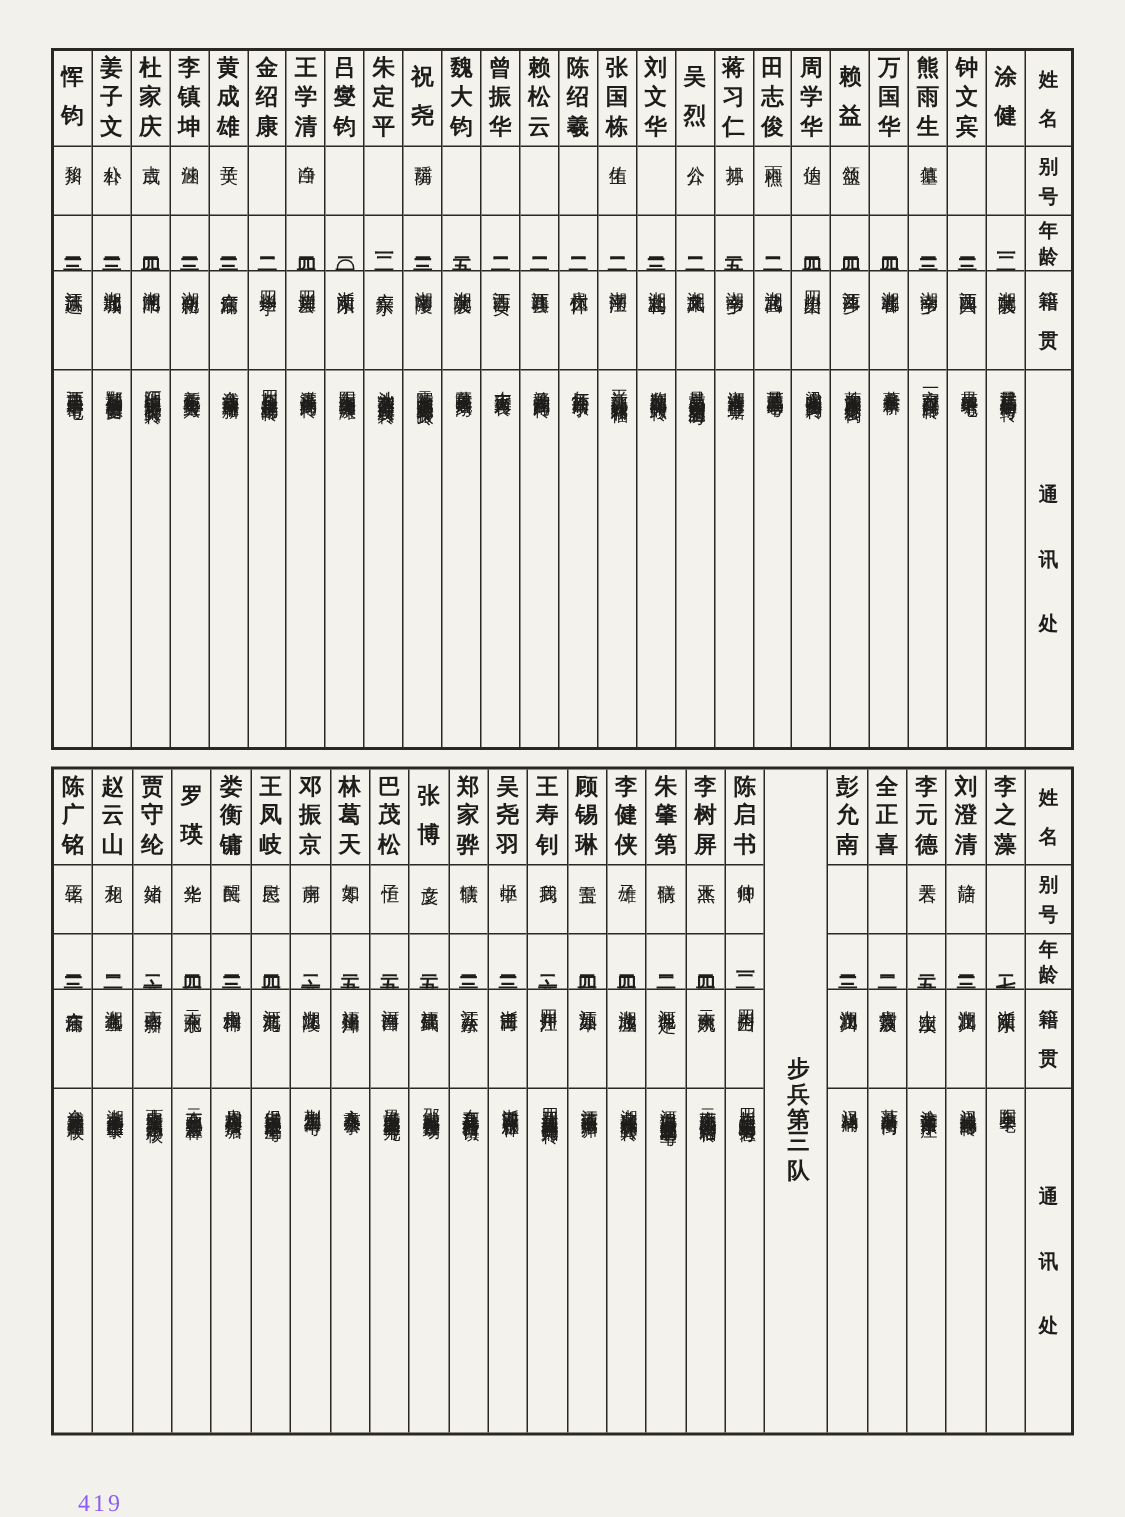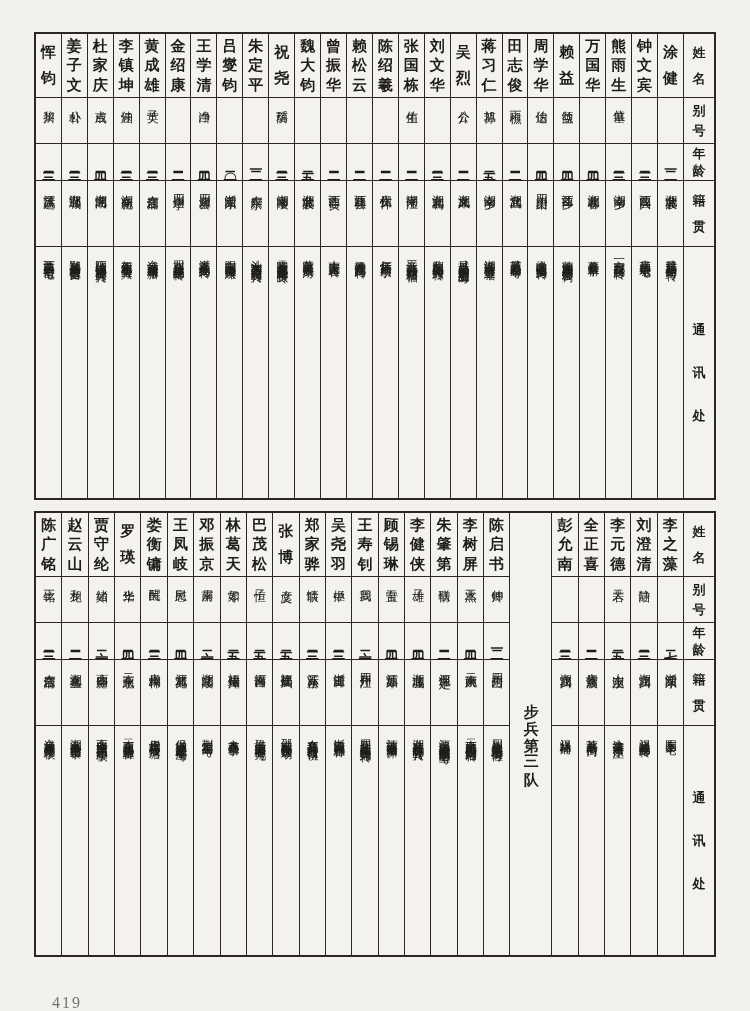--- a/index.html
+++ b/index.html
@@ -52,21 +52,21 @@
   .alias .vtext{font-size:12px;line-height:1.1;margin-top:3px;}
   .age .vtext{font-size:13px;line-height:1.05;font-weight:600;}
   .native .vtext{font-size:12px;line-height:1.12;margin-top:4px;}
   .addr .vtext{font-size:11.5px;line-height:1.16;margin-top:4px;max-height:150px;}
   .divider-text{
     writing-mode:vertical-rl;text-orientation:upright;
     font-size:15px;font-weight:700;letter-spacing:17px;
   }
   .page-number{
     position:absolute;left:52px;top:962px;
-    font-size:16px;letter-spacing:2px;color:#737373;
+    font-size:16px;letter-spacing:2px;color:#8b5cf6;
     font-family:"Liberation Serif", serif;
   }
 </style>
 </head>
 <body>
 
 <div class="page">
   <div class="rtable top" id="top-table">
       <div class="col header-col">
         <div class="cell r0 hdr">

